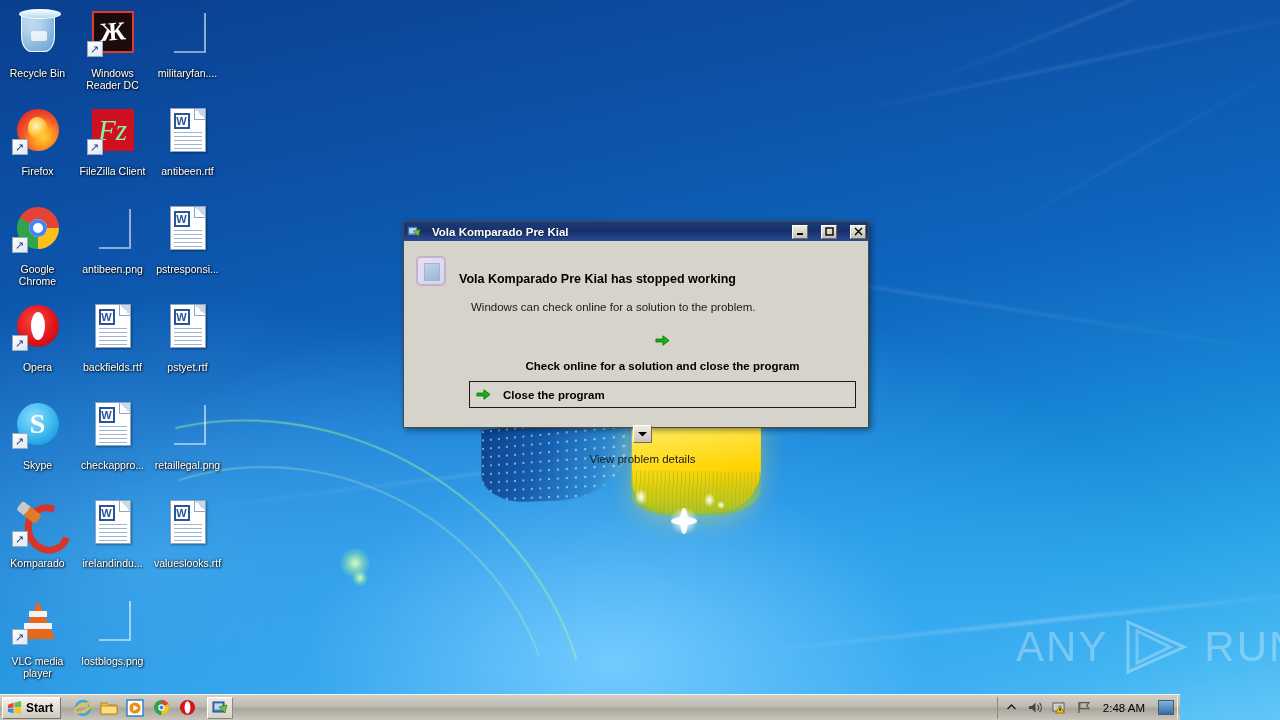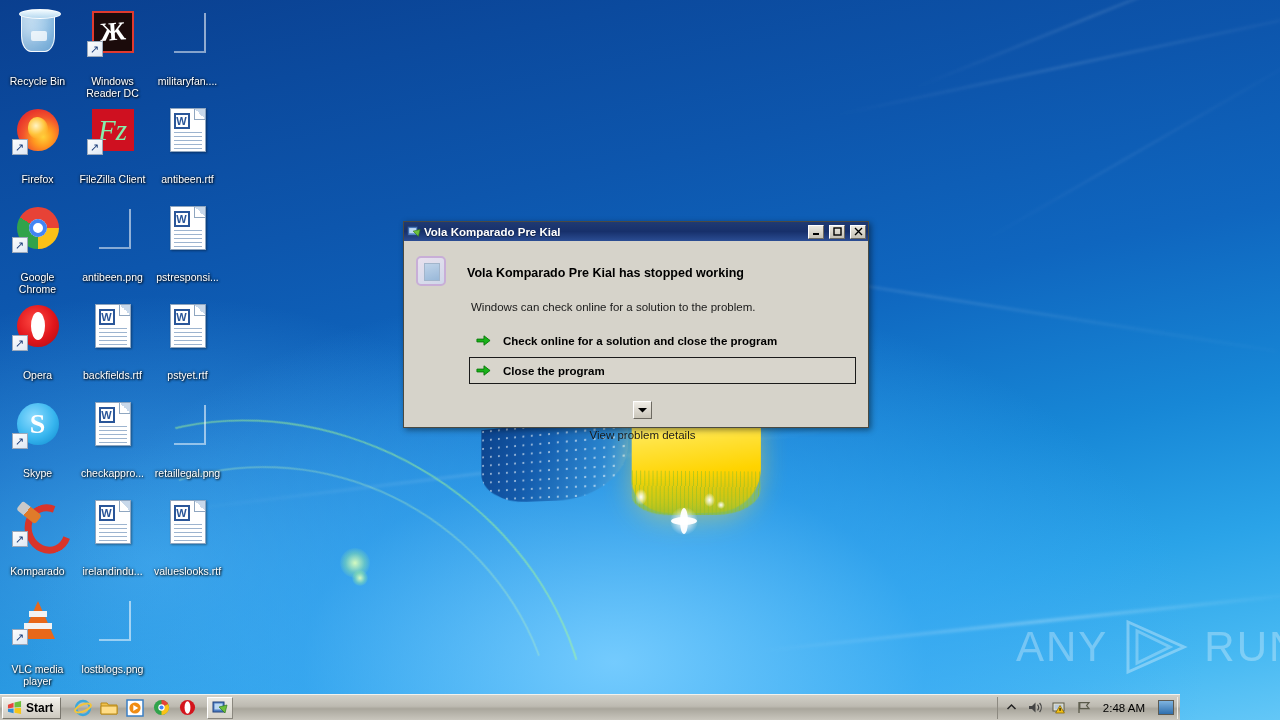--- a/index.html
+++ b/index.html
@@ -117,21 +117,21 @@
   .dicon {
     width: 75px; height: 98px;
     display: flex; flex-direction: column; align-items: center;
     padding-top: 4px; cursor: default;
   }
   .dicon .glyph {
     width: 48px; height: 48px; position: relative;
     display: flex; align-items: center; justify-content: center;
   }
   .dicon .lbl {
-    margin-top: 19px; width: 72px; text-align: center;
+    margin-top: 11px; width: 72px; text-align: center;
     font-size: 10.5px; line-height: 12px; color: #ffffff;
     text-shadow: 0 0 3px rgba(0,0,0,0.85), 1px 1px 2px rgba(0,0,0,0.8);
     word-break: break-word;
   }
   .shortcut-badge {
     position: absolute; left: -2px; bottom: -1px; width: 16px; height: 16px;
     background: linear-gradient(145deg,#fdfdfd,#dfe8f4);
     border: 1px solid #9aa8bb;
     display: flex; align-items: center; justify-content: center;
     font-size: 11px; color: #1b3c78;
@@ -204,54 +204,54 @@
   #error-dialog {
     position: absolute; left: 403px; top: 221px; width: 466px; height: 207px;
     background: #d6d3ca;
     border: 1px solid #4a4a42;
     box-shadow: 2px 2px 6px rgba(0,0,0,0.45);
     display: flex; flex-direction: column;
   }
   #dlg-titlebar {
     height: 19px; flex: none;
     background: linear-gradient(180deg, #1f3a73 0%, #17306b 50%, #2b4d93 100%);
-    display: flex; align-items: center; padding: 0 2px 0 3px; gap: 3px;
+    display: flex; align-items: center; padding: 0 2px 0 3px; gap: 11px;
   }
   #dlg-title-icon { width: 14px; height: 14px; position: relative; flex: none; }
   #dlg-title-text { color: #fff; font-size: 11.5px; font-weight: 700; flex: 1;
     text-shadow: 0 1px 1px rgba(0,0,0,.5); white-space: nowrap; }
   .tb-btn {
     width: 16px; height: 14px; margin-left: 2px;
     background: linear-gradient(180deg,#ece9e1,#c6c2b6);
     border: 1px solid #6d6a62; border-top-color:#fff; border-left-color:#fff;
     display:flex; align-items:center; justify-content:center;
     font-size: 10px; color:#000; line-height:1; flex:none; cursor: default;
   }
   #dlg-body { flex: 1; padding: 14px 12px 0 12px; position: relative; }
-  #dlg-head-row { display: flex; align-items: center; gap: 21px; }
+  #dlg-head-row { display: flex; align-items: flex-end; gap: 13px; }
   #dlg-app-icon {
     width: 30px; height: 30px; flex: none; margin-top: 1px;
     border: 2px solid #c6a8da; border-radius: 5px;
     background: linear-gradient(150deg,#ece4f5,#cfd9ef);
     position: relative; opacity: .85;
   }
   #dlg-app-icon::after {
     content:""; position:absolute; left:6px; top:5px; width:14px; height:16px;
     background: linear-gradient(160deg,#bcd4ef,#8fb4dc); border:1px solid #9ab0cc;
   }
   #dlg-headline { font-size: 12.5px; font-weight: 700; color:#000; padding-top: 4px; }
   #dlg-subtext { font-size: 11.5px; color:#1a1a1a; margin: 15px 0 0 55px; }
 
   .dlg-option {
     display: flex; align-items: center; gap: 12px;
     margin-left: 53px; margin-right: 0;
     padding: 5px 6px; font-size: 11.5px; font-weight: 700; color: #000;
     cursor: default;
   }
-  #opt-check { margin-top: 14px; border: 1px solid transparent; }
+  #opt-check { margin-top: 14px; border: 1px solid transparent; flex-direction: column; }
   #opt-close { margin-top: 3px; border: 1px solid #1a1a1a; background: rgba(255,255,255,0.05); }
   .arrow-ico { width: 15px; height: 15px; flex: none; }
 
   #dlg-details-row {
     display: flex; align-items: center; gap: 10px;
     margin: 17px 0 0 13px; cursor: default; flex-direction: column;
   }
   #details-toggle {
     width: 19px; height: 18px; flex: none;
     background: linear-gradient(180deg,#f0ede6,#c9c5b9);

